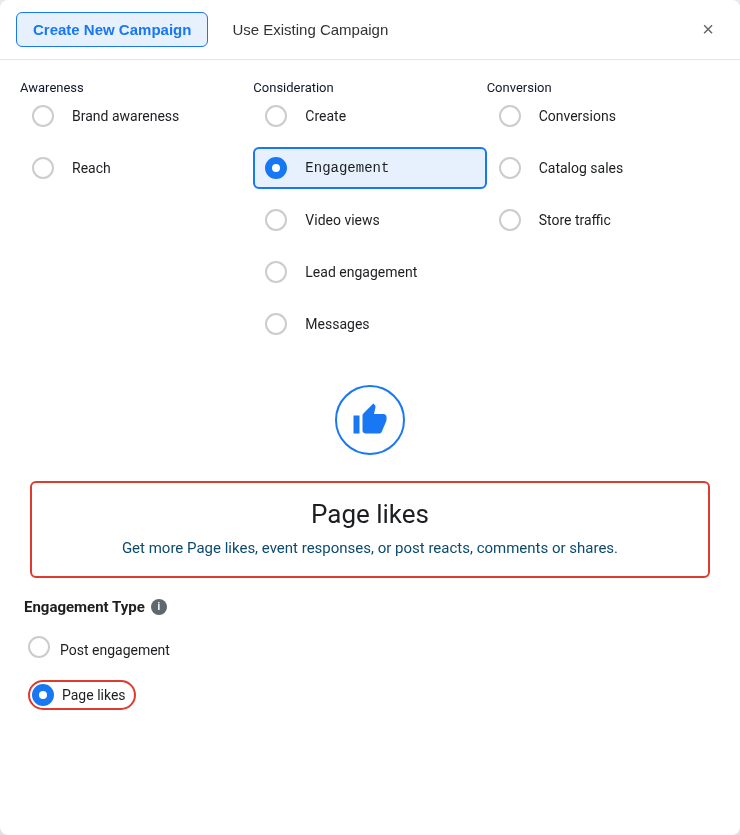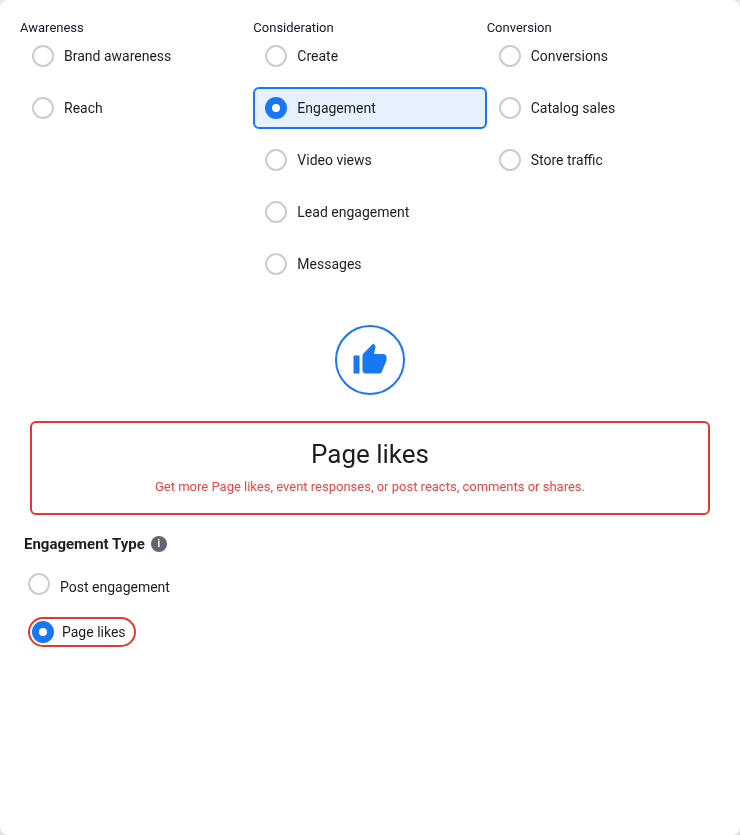--- a/index.html
+++ b/index.html
@@ -77,29 +77,30 @@
     }
     .column-header {
       font-size: 13px;
       color: #0f172a;
       margin-bottom: 0;
       font-weight: 400;
     }
     .radio-item {
       display: flex;
       align-items: center;
-      gap: 10px;
+      gap: 18px;
       margin-bottom: 10px;
       padding: 8px 10px;
       border-radius: 6px;
       cursor: pointer;
     }
     .radio-item.selected {
       background: #e7f0fd;
       border: 2px solid #1877f2;
+      font-family: Liberation Mono, monospace;
     }
     .radio-item.not-selected {
       background: none;
       border: 2px solid transparent;
     }
     .radio-circle {
       width: 22px;
       height: 22px;
       border-radius: 50%;
       border: 2px solid #ccc;
@@ -153,22 +154,22 @@
       text-align: center;
       margin: 0 10px 20px 10px;
     }
     .page-likes-title {
       font-size: 26px;
       font-weight: 400;
       color: #1c1e21;
       margin-bottom: 8px;
     }
     .page-likes-desc {
-      font-size: 13px;
-      color: #ef4444;
+      font-size: 15px;
+      color: #0c4a6e;
       line-height: 1.5;
     }
 
     .engagement-type-section {
       padding: 0 4px;
     }
     .engagement-type-header {
       display: flex;
       align-items: center;
       gap: 6px;
@@ -227,20 +228,25 @@
       display: inline-flex;
       align-items: center;
       gap: 8px;
     }
   </style>
 </head>
 <body>
 
 <div class="modal">
 
+  <div class="modal-header">
+    <button class="tab-active">Create New Campaign</button>
+    <button class="tab-inactive">Use Existing Campaign</button>
+    <button class="close-btn">×</button>
+  </div>
 
   <div class="modal-body">
 
     <div class="objective-section">
 
       <div class="objective-column">
         <div class="column-header">Awareness</div>
         <div class="radio-item not-selected">
           <div class="radio-circle"></div>
           <span class="radio-label">Brand awareness</span>

